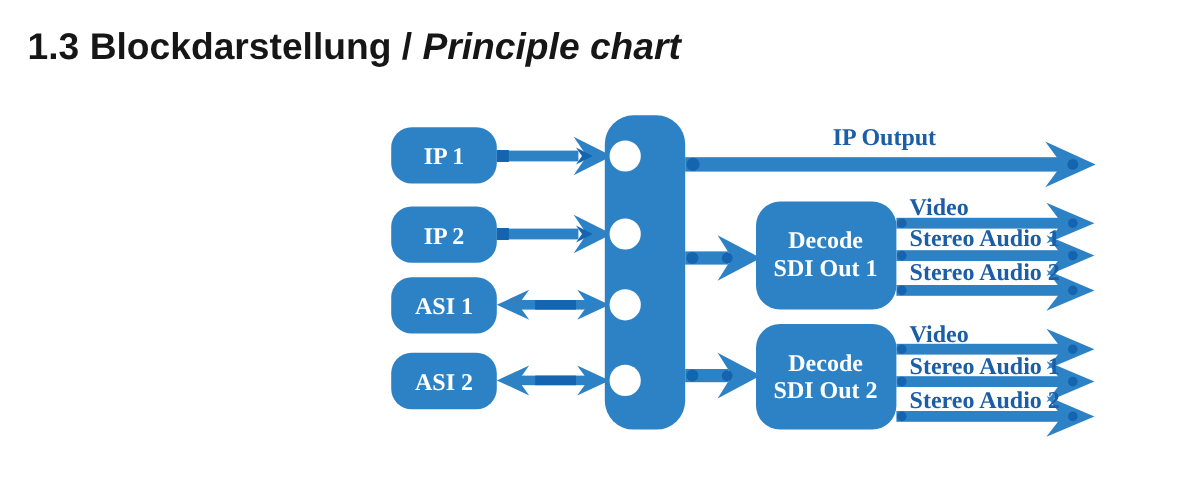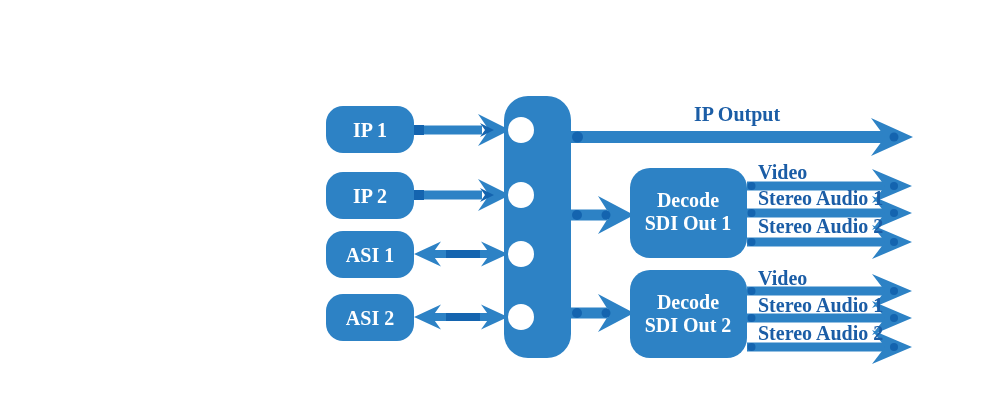--- a/index.html
+++ b/index.html
@@ -24,20 +24,21 @@
   .out-lbl { font-family: "Liberation Serif", serif; font-weight: bold; font-size: 20px;
              fill: var(--label-blue); }
   .blk-lbl { font-family: "Liberation Serif", serif; font-weight: bold; font-size: 20px;
              fill: #ffffff; }
 </style>
 </head>
 <body>
 
 <div class="page">
 
+  <h1 class="page-title"><span>1.3 Blockdarstellung / </span><span class="italic-part">Principle chart</span></h1>
 
   <svg class="diagram" width="985" height="415" viewBox="0 0 985 415">
 
     <rect class="fp" x="326" y="106" width="88" height="47" rx="17"></rect>
     <rect class="fp" x="326" y="172" width="88" height="47" rx="17"></rect>
     <rect class="fp" x="326" y="231" width="88" height="47" rx="17"></rect>
     <rect class="fp" x="326" y="294" width="88" height="47" rx="17"></rect>
 
     <g>
       <rect class="fp" x="414" y="125.5" width="68" height="9"></rect>

